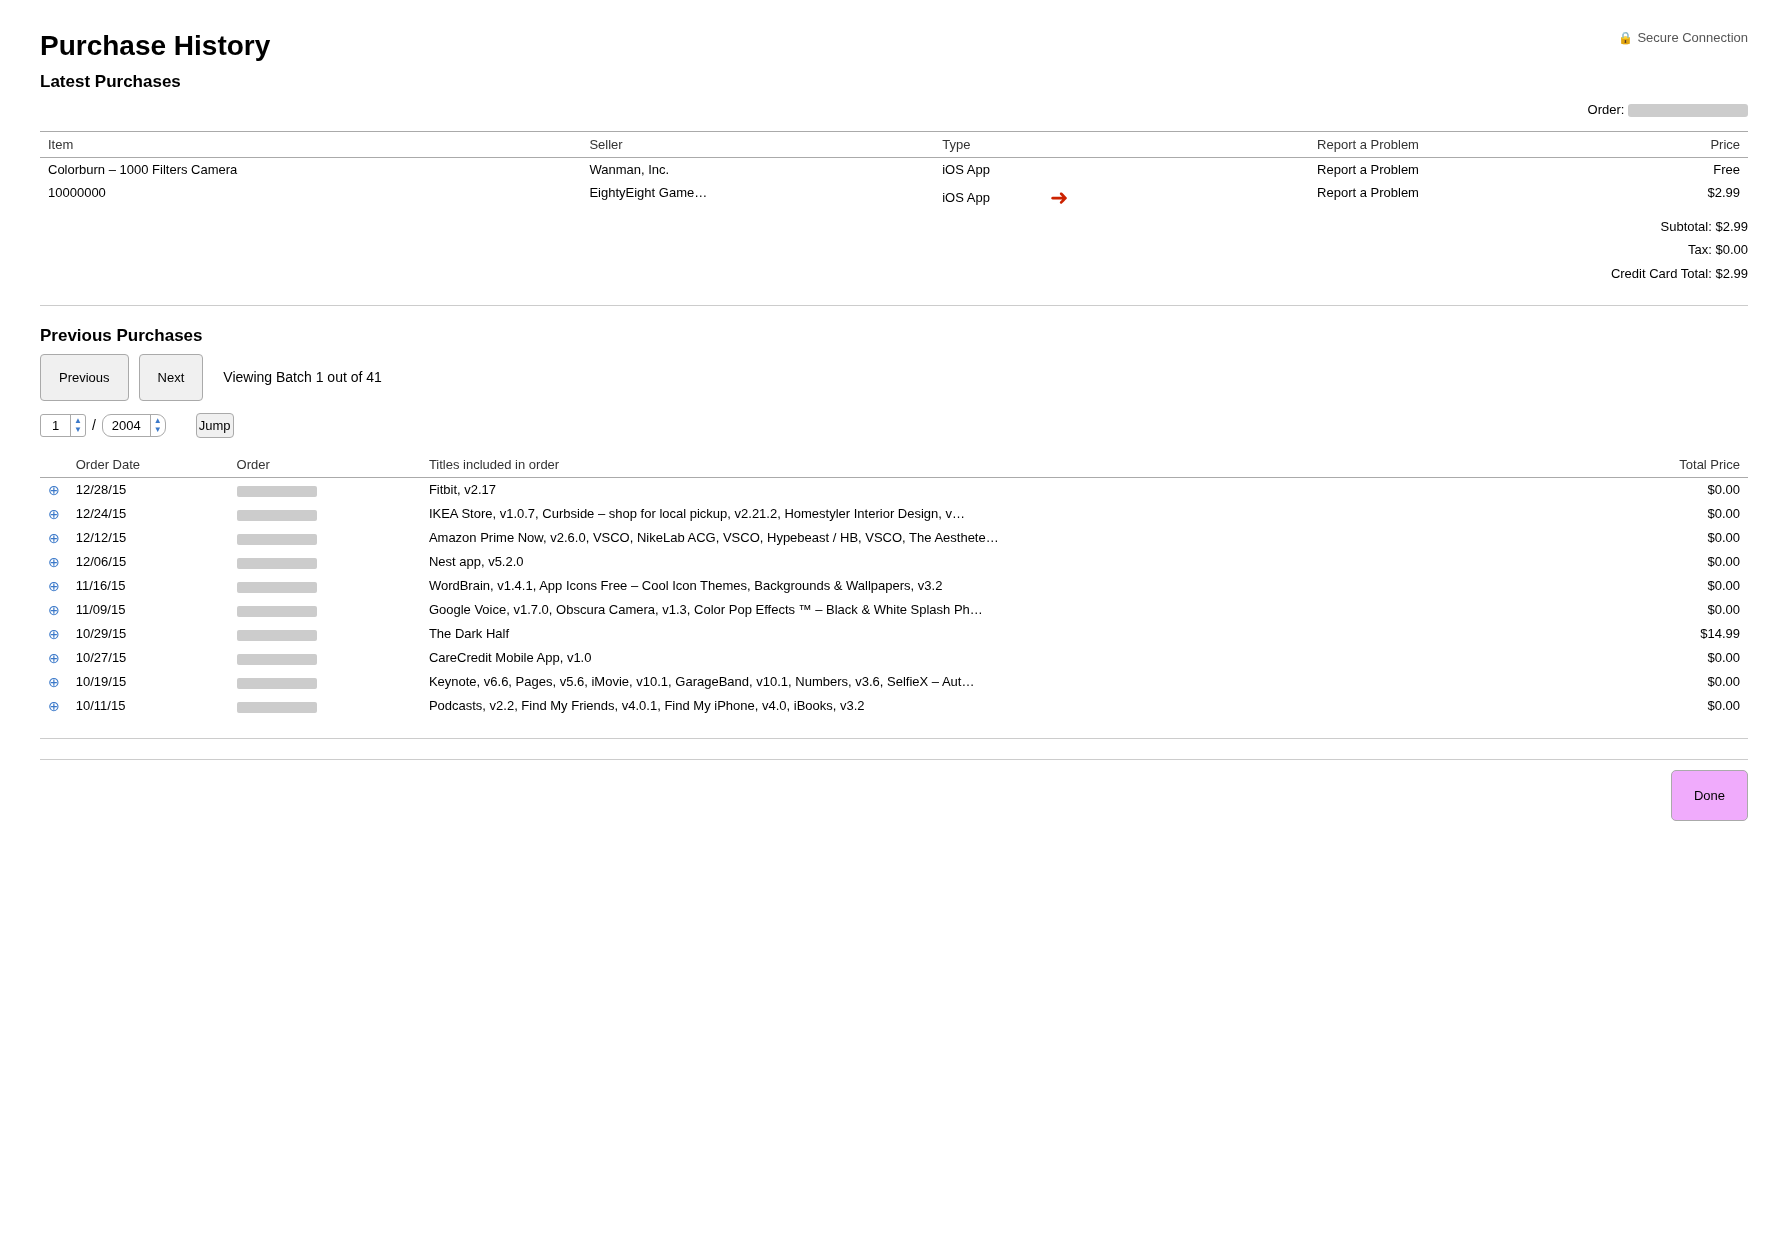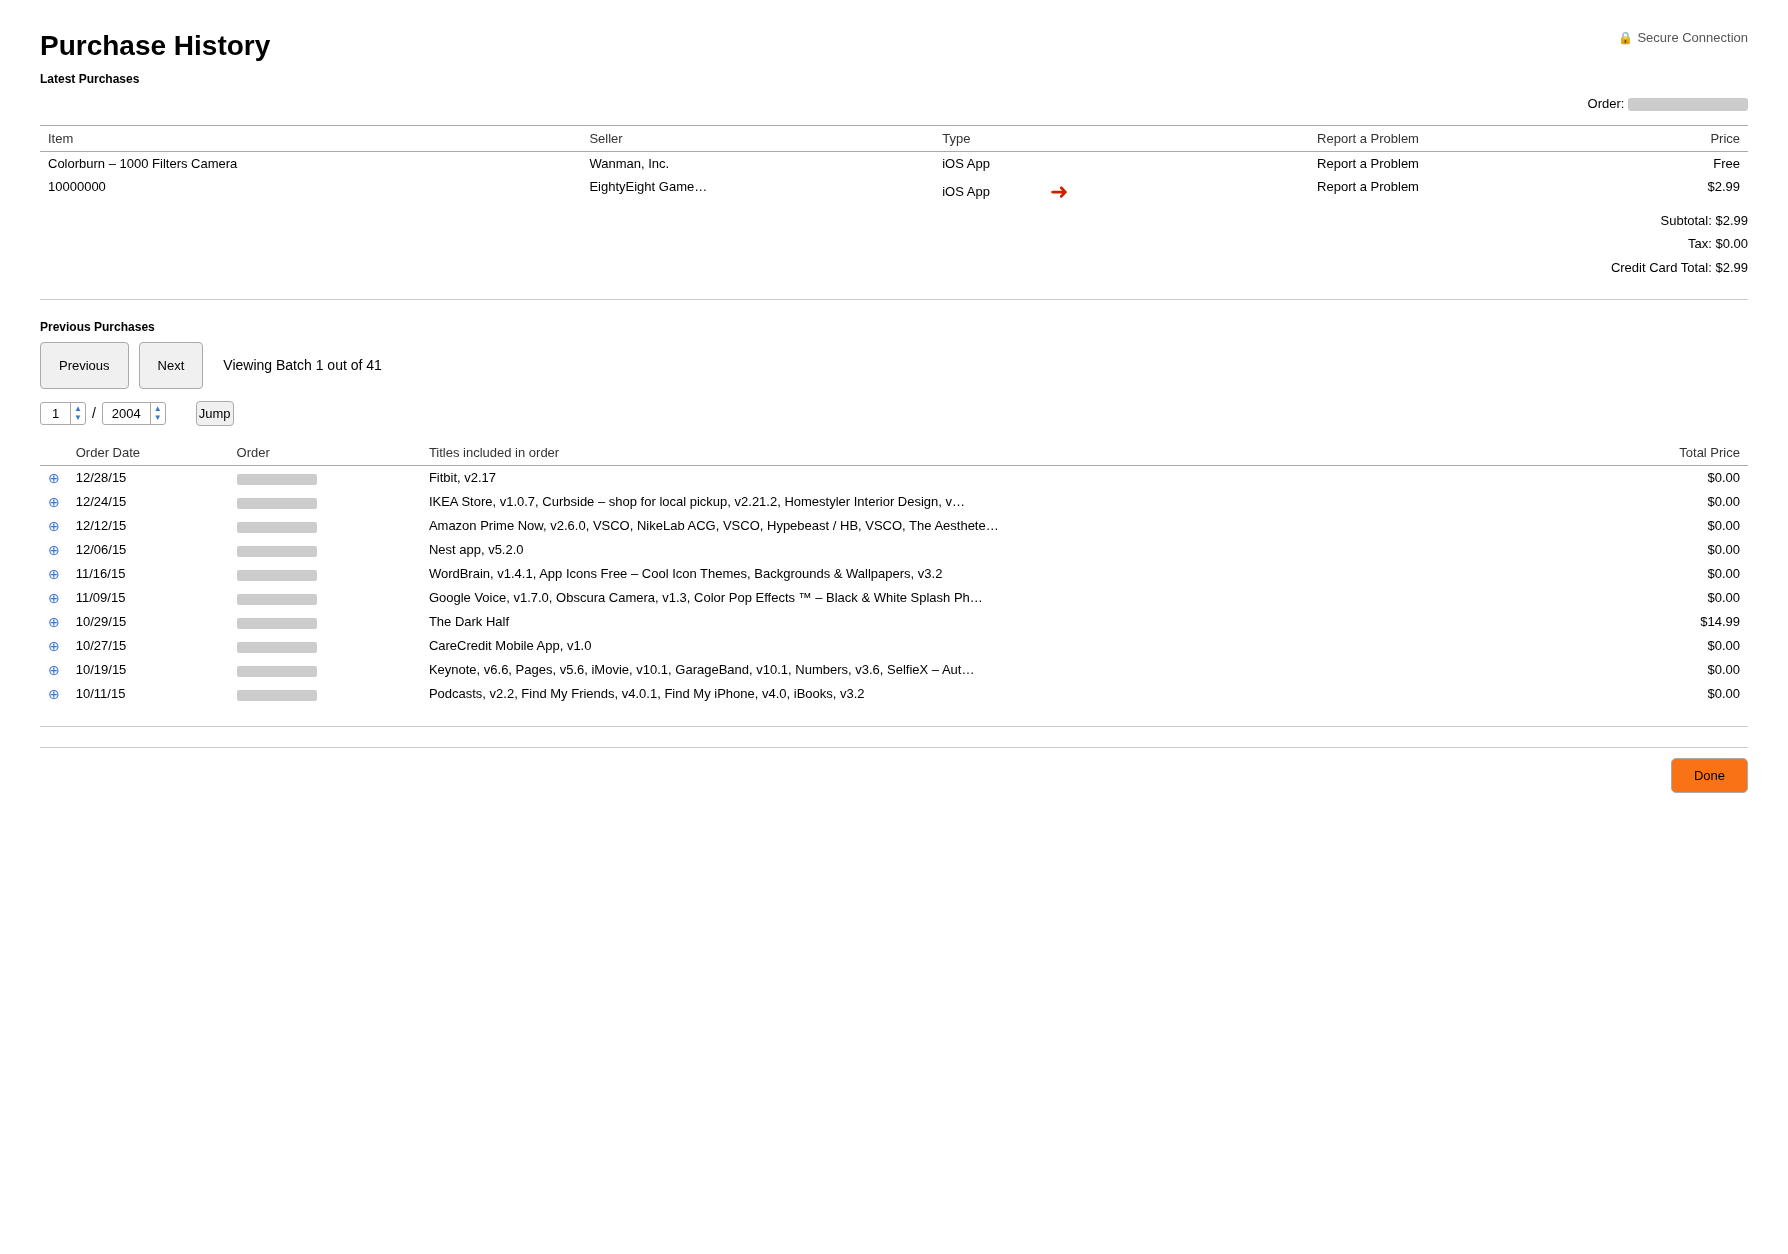--- a/index.html
+++ b/index.html
@@ -30,21 +30,21 @@
       gap: 4px;
       font-size: 13px;
       color: #555;
     }
 
     .lock-icon {
       font-size: 12px;
     }
 
     .section-title {
-      font-size: 12px;
+      font-size: 17px;
       font-weight: bold;
       margin-bottom: 8px;
     }
 
     .latest-purchases {
       margin-bottom: 20px;
     }
 
     .order-meta {
       text-align: right;
@@ -169,21 +169,21 @@
     }
 
     .slash {
       font-size: 14px;
     }
 
     .year-spinner {
       display: flex;
       align-items: center;
       border: 1px solid #aaa;
-      border-radius: 3px;
+      border-radius: 9px;
       overflow: hidden;
     }
 
     .year-value {
       padding: 3px 8px;
       font-size: 13px;
       min-width: 48px;
       text-align: center;
       border-right: 1px solid #aaa;
     }
@@ -246,22 +246,22 @@
 
     .page-footer {
       display: flex;
       justify-content: flex-end;
       margin-top: 20px;
       padding-top: 10px;
       border-top: 1px solid #ccc;
     }
 
     .done-btn {
-      padding: 9px 22px;
-      background: #f97316;
+      padding: 17px 22px;
+      background: #f0abfc;
       border: 1px solid #aaa;
       border-radius: 5px;
       font-size: 13px;
       cursor: pointer;
     }
 
     .report-problem {
       font-size: 13px;
       color: #000;
     }

